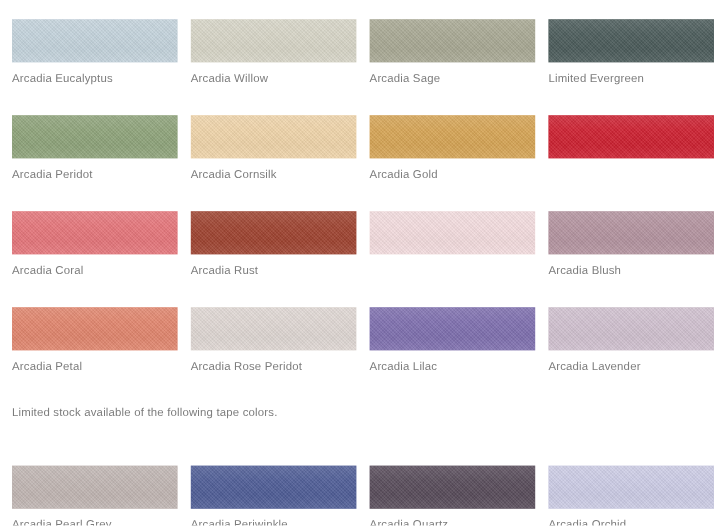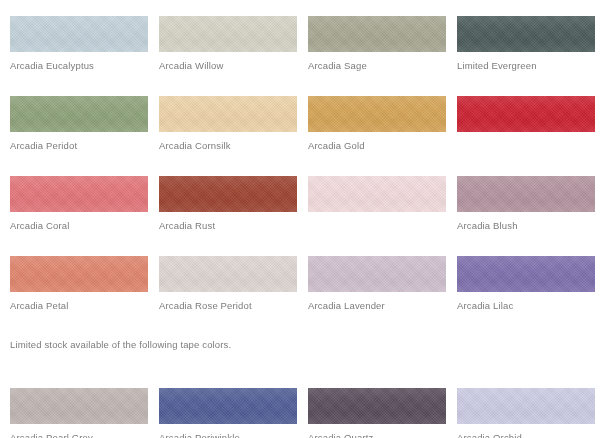--- a/index.html
+++ b/index.html
@@ -173,26 +173,26 @@
     <div class="swatch-row">
       <div class="swatch-cell">
         <div class="swatch-chip" style="background-color: rgb(224, 133, 109);"></div>
         <div class="swatch-label" style="color: rgb(124, 124, 124);">Arcadia Petal</div>
       </div>
       <div class="swatch-cell">
         <div class="swatch-chip" style="background-color: rgb(222, 214, 210);"></div>
         <div class="swatch-label" style="color: rgb(124, 124, 124);">Arcadia Rose Peridot</div>
       </div>
       <div class="swatch-cell">
+        <div class="swatch-chip" style="background-color: rgb(126, 111, 174);"></div>
+        <div class="swatch-label" style="color: rgb(124, 124, 124);">Arcadia Lilac</div>
+      </div>
+      <div class="swatch-cell">
         <div class="swatch-chip" style="background-color: rgb(207, 192, 206);"></div>
         <div class="swatch-label" style="color: rgb(124, 124, 124);">Arcadia Lavender</div>
-      </div>
-      <div class="swatch-cell">
-        <div class="swatch-chip" style="background-color: rgb(126, 111, 174);"></div>
-        <div class="swatch-label" style="color: rgb(124, 124, 124);">Arcadia Lilac</div>
       </div>
     </div>
 
   </div>
 
   <div class="note-section">
     <div class="note-text" style="color: rgb(124, 124, 124);">Limited stock available of the following tape colors.</div>
   </div>
 
   <div class="limited-grid">

